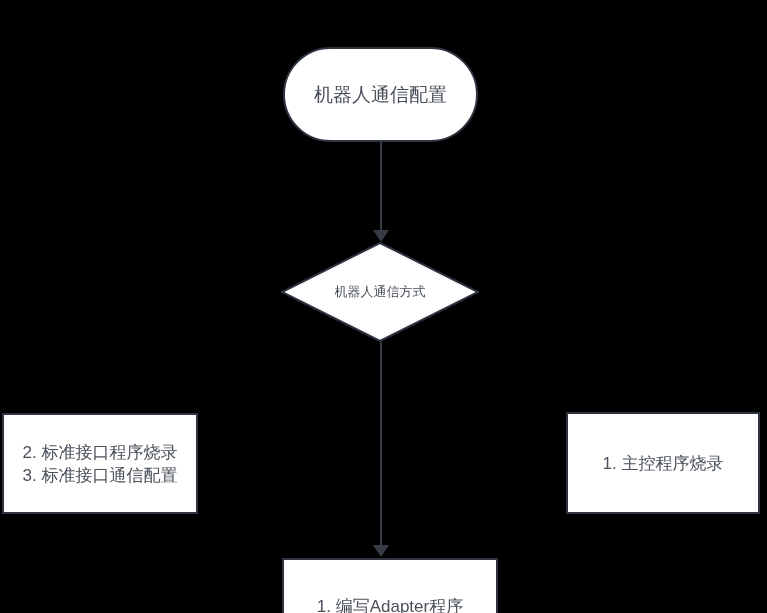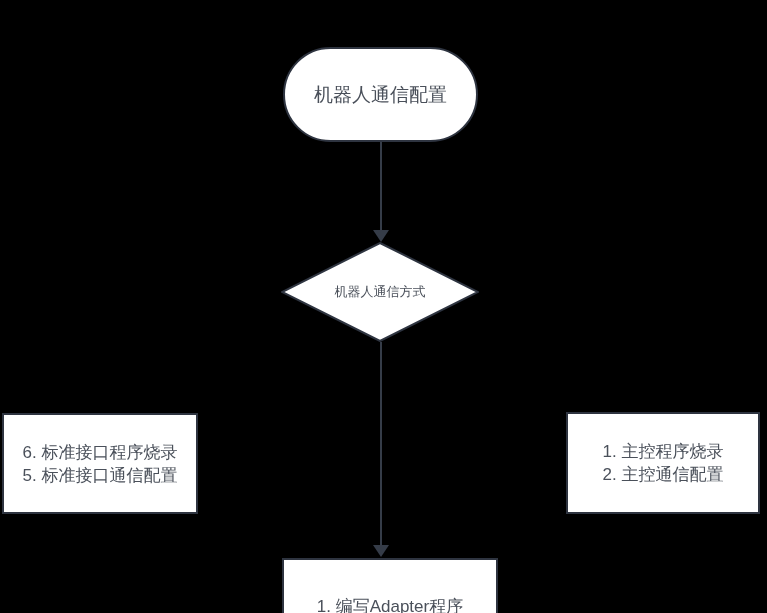--- a/index.html
+++ b/index.html
@@ -91,26 +91,25 @@
     <svg width="198" height="100" viewBox="0 0 198 100">
       <polygon points="99,1 197,50 99,99 1,50"></polygon>
     </svg>
     <div class="diamond-label">机器人通信方式</div>
   </div>
 
   <div class="edge-line edge-line-2"></div>
   <div class="arrowhead-down arrowhead-2"></div>
 
   <div class="node process process-left">
-    <div>6. 标准接口程序烧录</div>
-    <div>5. 标准接口通信配置</div>
+    <div>2. 标准接口程序烧录</div>
+    <div>3. 标准接口通信配置</div>
   </div>
 
   <div class="node process process-right">
     <div>1. 主控程序烧录</div>
-    <div>2. 主控通信配置</div>
   </div>
 
   <div class="node process process-bottom">
     <div>1. 编写Adapter程序</div>
   </div>
 
 </div>
 
 </body></html>

